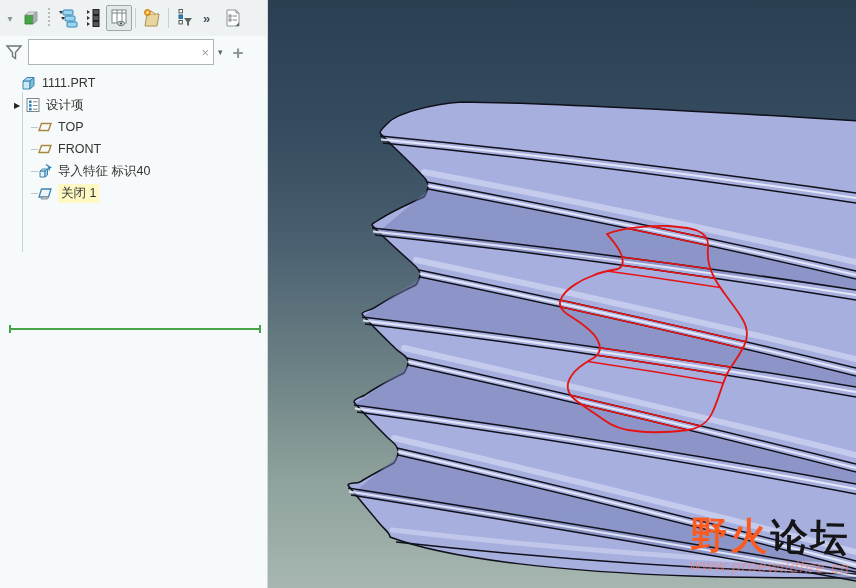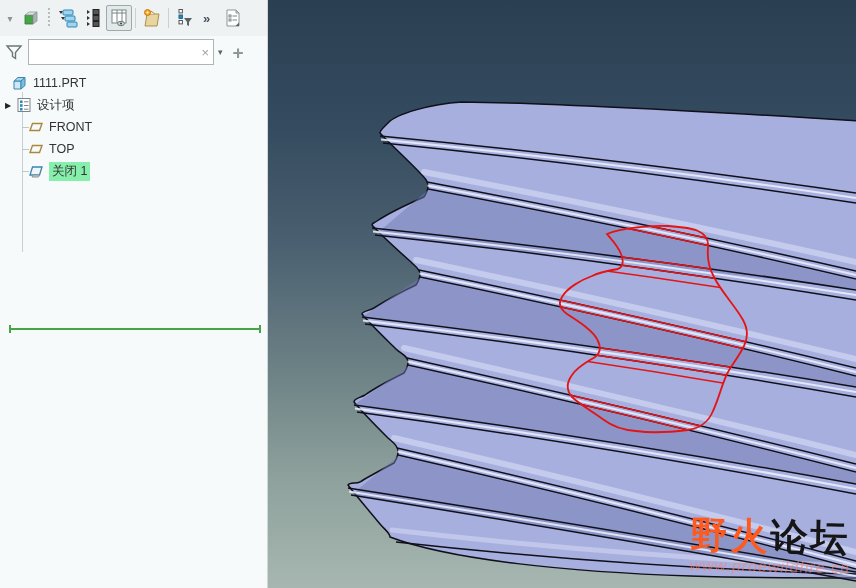--- a/index.html
+++ b/index.html
@@ -19,24 +19,24 @@
   .overflow-glyph{color:#44525d;font-size:13px;font-weight:bold;letter-spacing:-1px;}
   .caret{color:#8b9598;font-size:10px;}
   
   .filter-row{height:32px;display:flex;align-items:center;padding:0 4px;}
   .search-box{position:relative;width:186px;height:26px;margin-left:4px;background:#fff;border:1px solid #adb5b8;box-sizing:border-box;display:flex;align-items:center;}
   .search-box input{border:none;outline:none;width:160px;height:20px;margin-left:4px;font-size:12px;background:transparent;}
   .clear-x{position:absolute;right:4px;color:#9aa3a6;font-size:13px;line-height:1;cursor:default;}
   .dd-caret{margin-left:4px;color:#5a6466;font-size:9px;}
   .plus{margin-left:10px;color:#8e979a;font-size:19px;font-weight:bold;line-height:1;}
   
-  .tree{position:relative;margin-top:4px;font-size:12.5px;color:#333;}
+  .tree{position:relative;margin-top:4px;font-size:12.5px;color:#333;padding-left:9px;}
   .tree-row{position:relative;height:22px;display:flex;align-items:center;}
   .tree-row .lbl{margin-left:5px;white-space:nowrap;}
-  .tree-row .lbl.selected{background:#86efac;padding:1px 3px;}
+  .tree-row .lbl.selected{background:#fef9c3;padding:1px 3px;}
   .indent-root{width:12px;flex:0 0 auto;}
   .indent-arrow{width:16px;flex:0 0 auto;text-align:center;color:#222;font-size:8px;}
   .indent-item{width:28px;flex:0 0 auto;position:relative;height:100%;}
   .indent-item .stub{position:absolute;left:22px;top:11px;width:7px;height:1px;background:#bfc6c8;}
   .vline{position:absolute;left:22px;top:20px;width:1px;height:160px;background:#c9d0d2;}
   .icon16{width:16px;height:16px;flex:0 0 auto;}
   
   .locator{position:absolute;left:9px;top:253px;width:252px;height:8px;}
   .locator .bar{position:absolute;left:0;right:0;top:3px;height:2px;background:#46a546;}
   .locator .cap{position:absolute;top:0;width:2px;height:8px;background:#46a546;}
@@ -171,34 +171,47 @@
     </div>
 
 
     <div class="tree-row">
       <span class="indent-item">
           <span class="stub"></span>
         </span>
       <svg class="icon16" viewBox="0 0 16 16">
         <polygon points="4.5,4.5 14,4.5 11.5,11.5 2,11.5" fill="none" stroke="#a8873f" stroke-width="1.4"></polygon>
       </svg>
-      <span class="lbl">FRONT</span>
+      <span class="lbl">TOP</span>
     </div>
 
     <div class="tree-row">
       <span class="indent-item">
           <span class="stub"></span>
         </span>
       <svg class="icon16" viewBox="0 0 16 16">
         <polygon points="4.5,4.5 14,4.5 11.5,11.5 2,11.5" fill="none" stroke="#a8873f" stroke-width="1.4"></polygon>
       </svg>
-      <span class="lbl">TOP</span>
-    </div>
-
-
+      <span class="lbl">FRONT</span>
+    </div>
+
+
+    <div class="tree-row">
+      <span class="indent-item">
+          <span class="stub"></span>
+        </span>
+      <svg class="icon16" viewBox="0 0 16 16">
+        <polygon points="3,8 8,8 8,14 3,14" fill="#e8f2f8" stroke="#3d84ad"></polygon>
+        <polygon points="3,8 5.5,6 10.5,6 8,8" fill="#cfe6f2" stroke="#3d84ad"></polygon>
+        <polygon points="8,8 10.5,6 10.5,12 8,14" fill="#a8d0e6" stroke="#3d84ad"></polygon>
+        <path d="M9,1.5 L13.5,4.5 L11.5,5 L12.5,7.5" fill="none" stroke="#2e86b5" stroke-width="1.3"></path>
+        <polygon points="13.5,4.5 11,4 12.3,6.3" fill="#2e86b5"></polygon>
+      </svg>
+      <span class="lbl">导入特征 标识40</span>
+    </div>
 
     <div class="tree-row">
       <span class="indent-item">
           <span class="stub"></span>
         </span>
       <svg class="icon16" viewBox="0 0 16 16">
         <polygon points="4.5,4 14,4 11.5,12 2,12" fill="#eef5fb" stroke="#3d84ad" stroke-width="1.3"></polygon>
         <polygon points="5,12 11.5,12 10.5,14 4,14" fill="#c2cdd4" stroke="#8d9698"></polygon>
       </svg>
       <span class="lbl selected">关闭 1</span>

